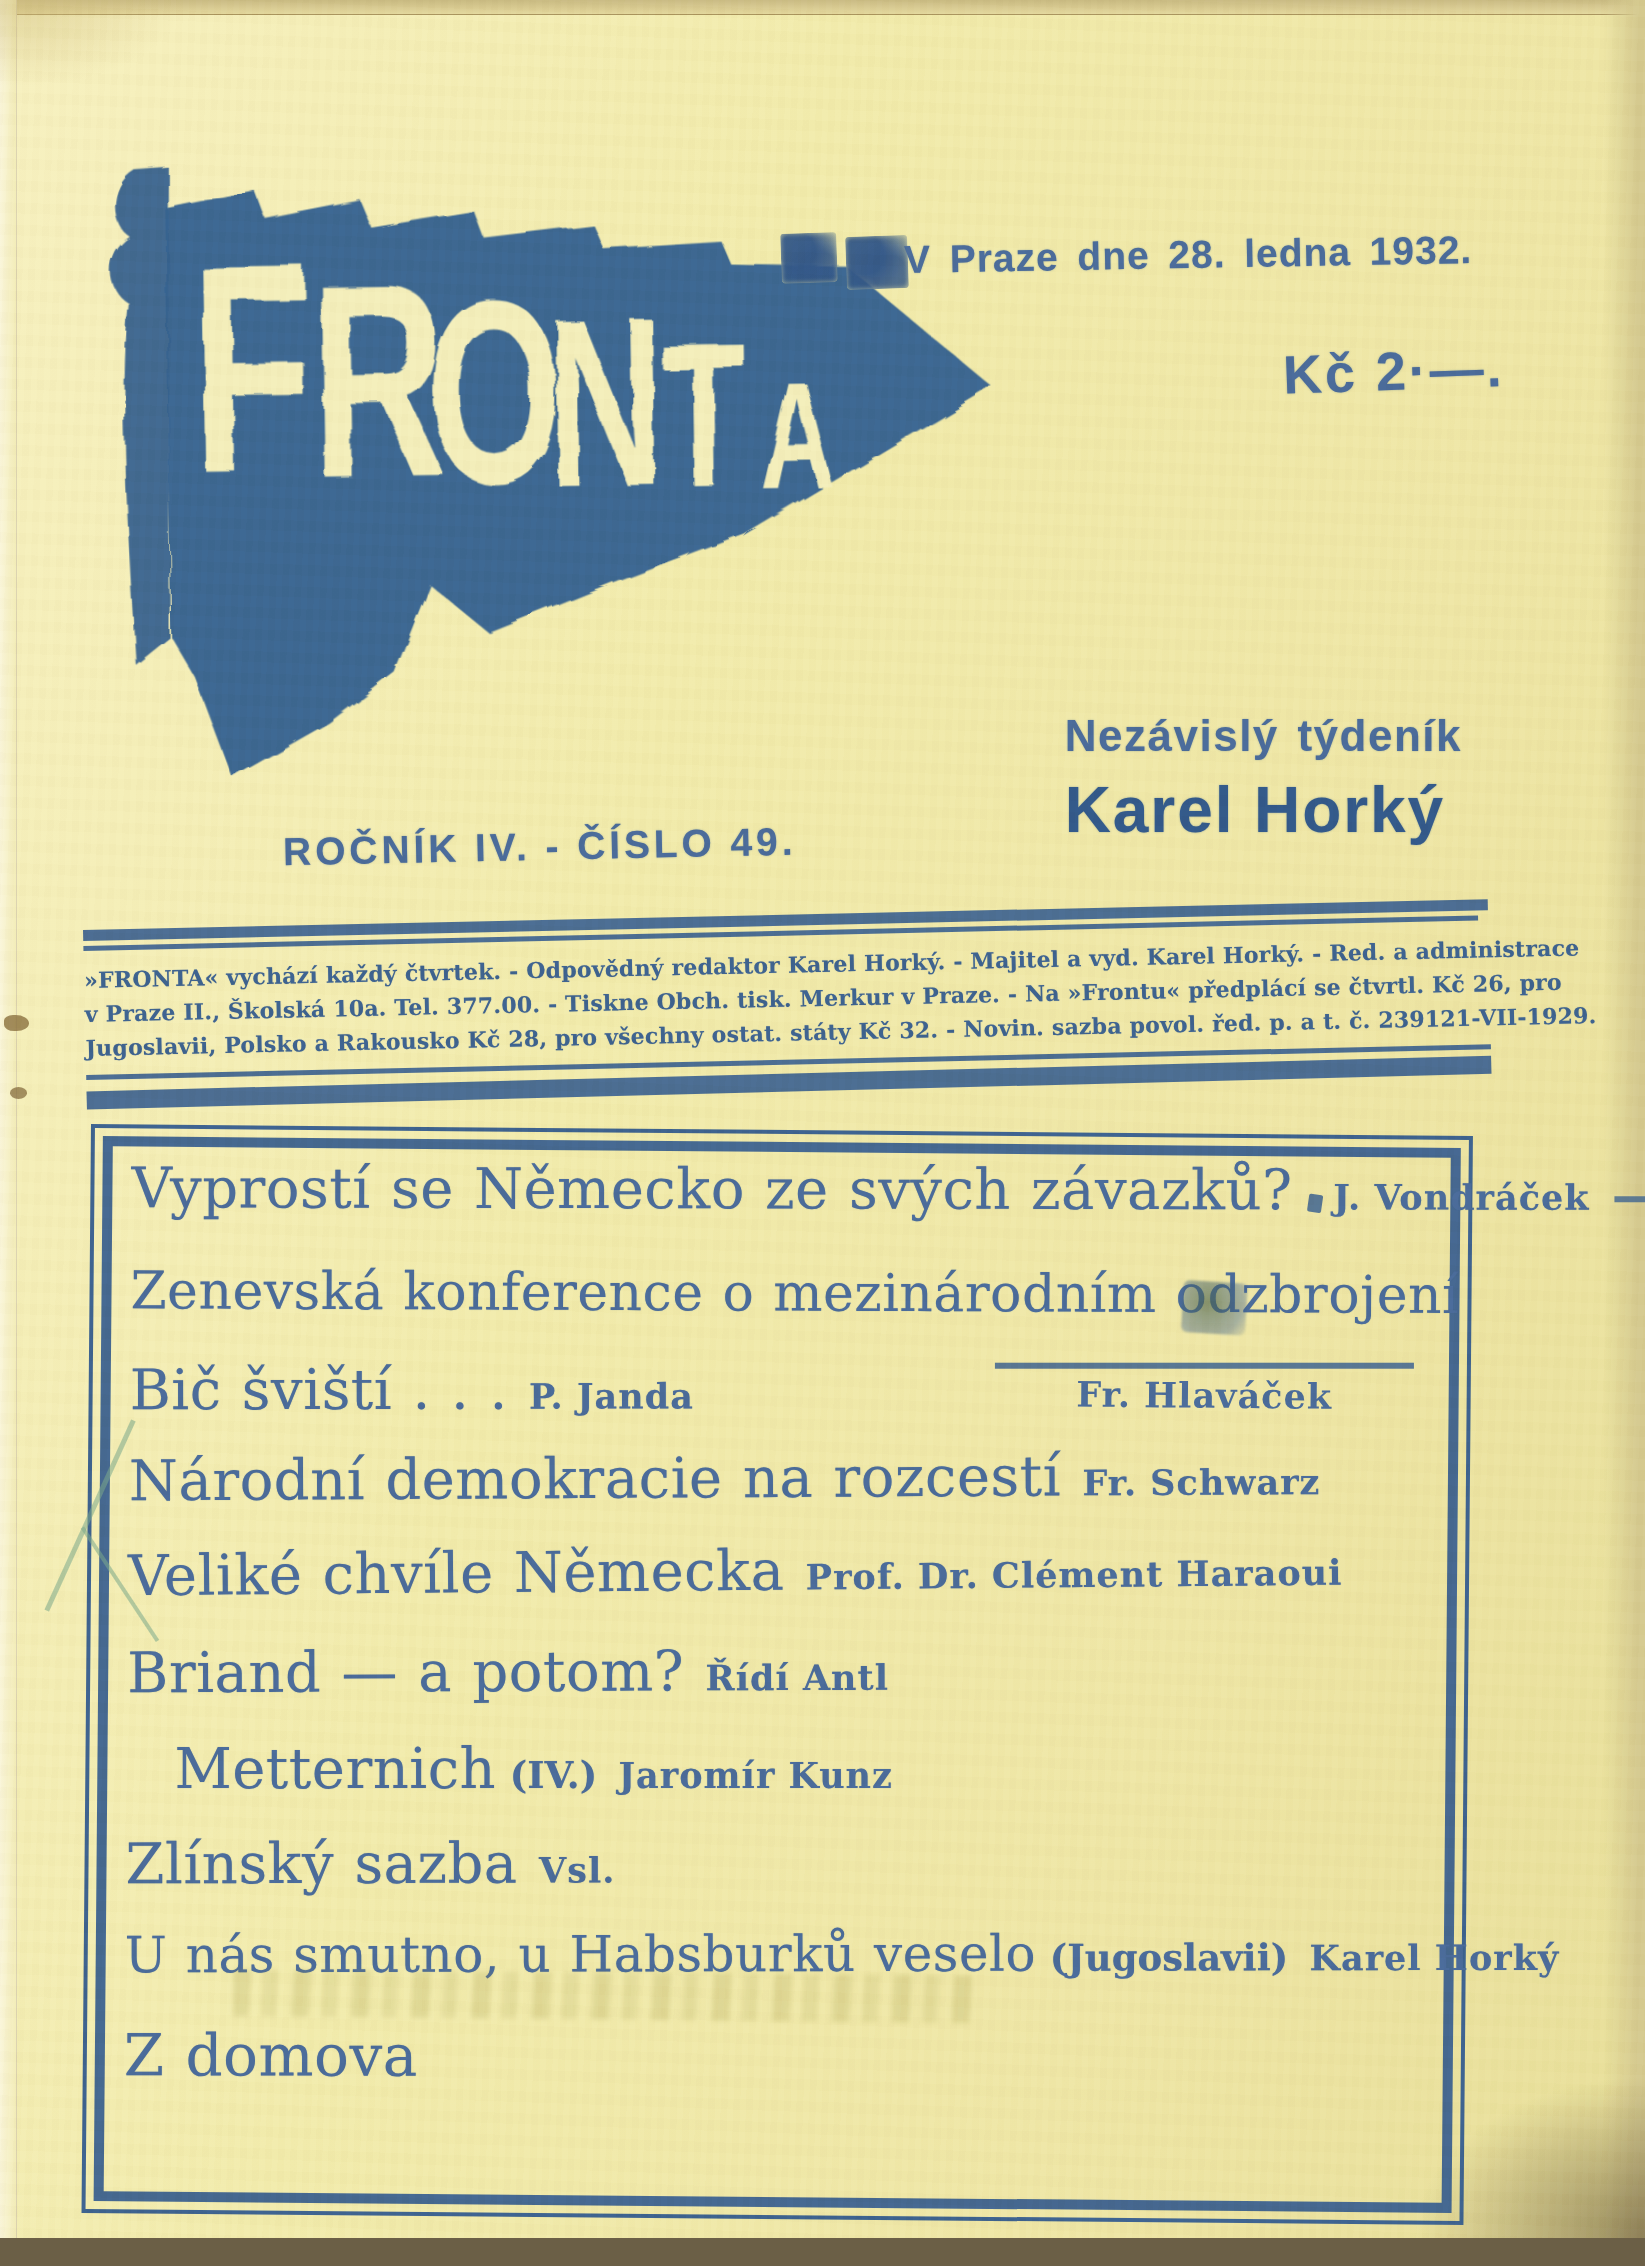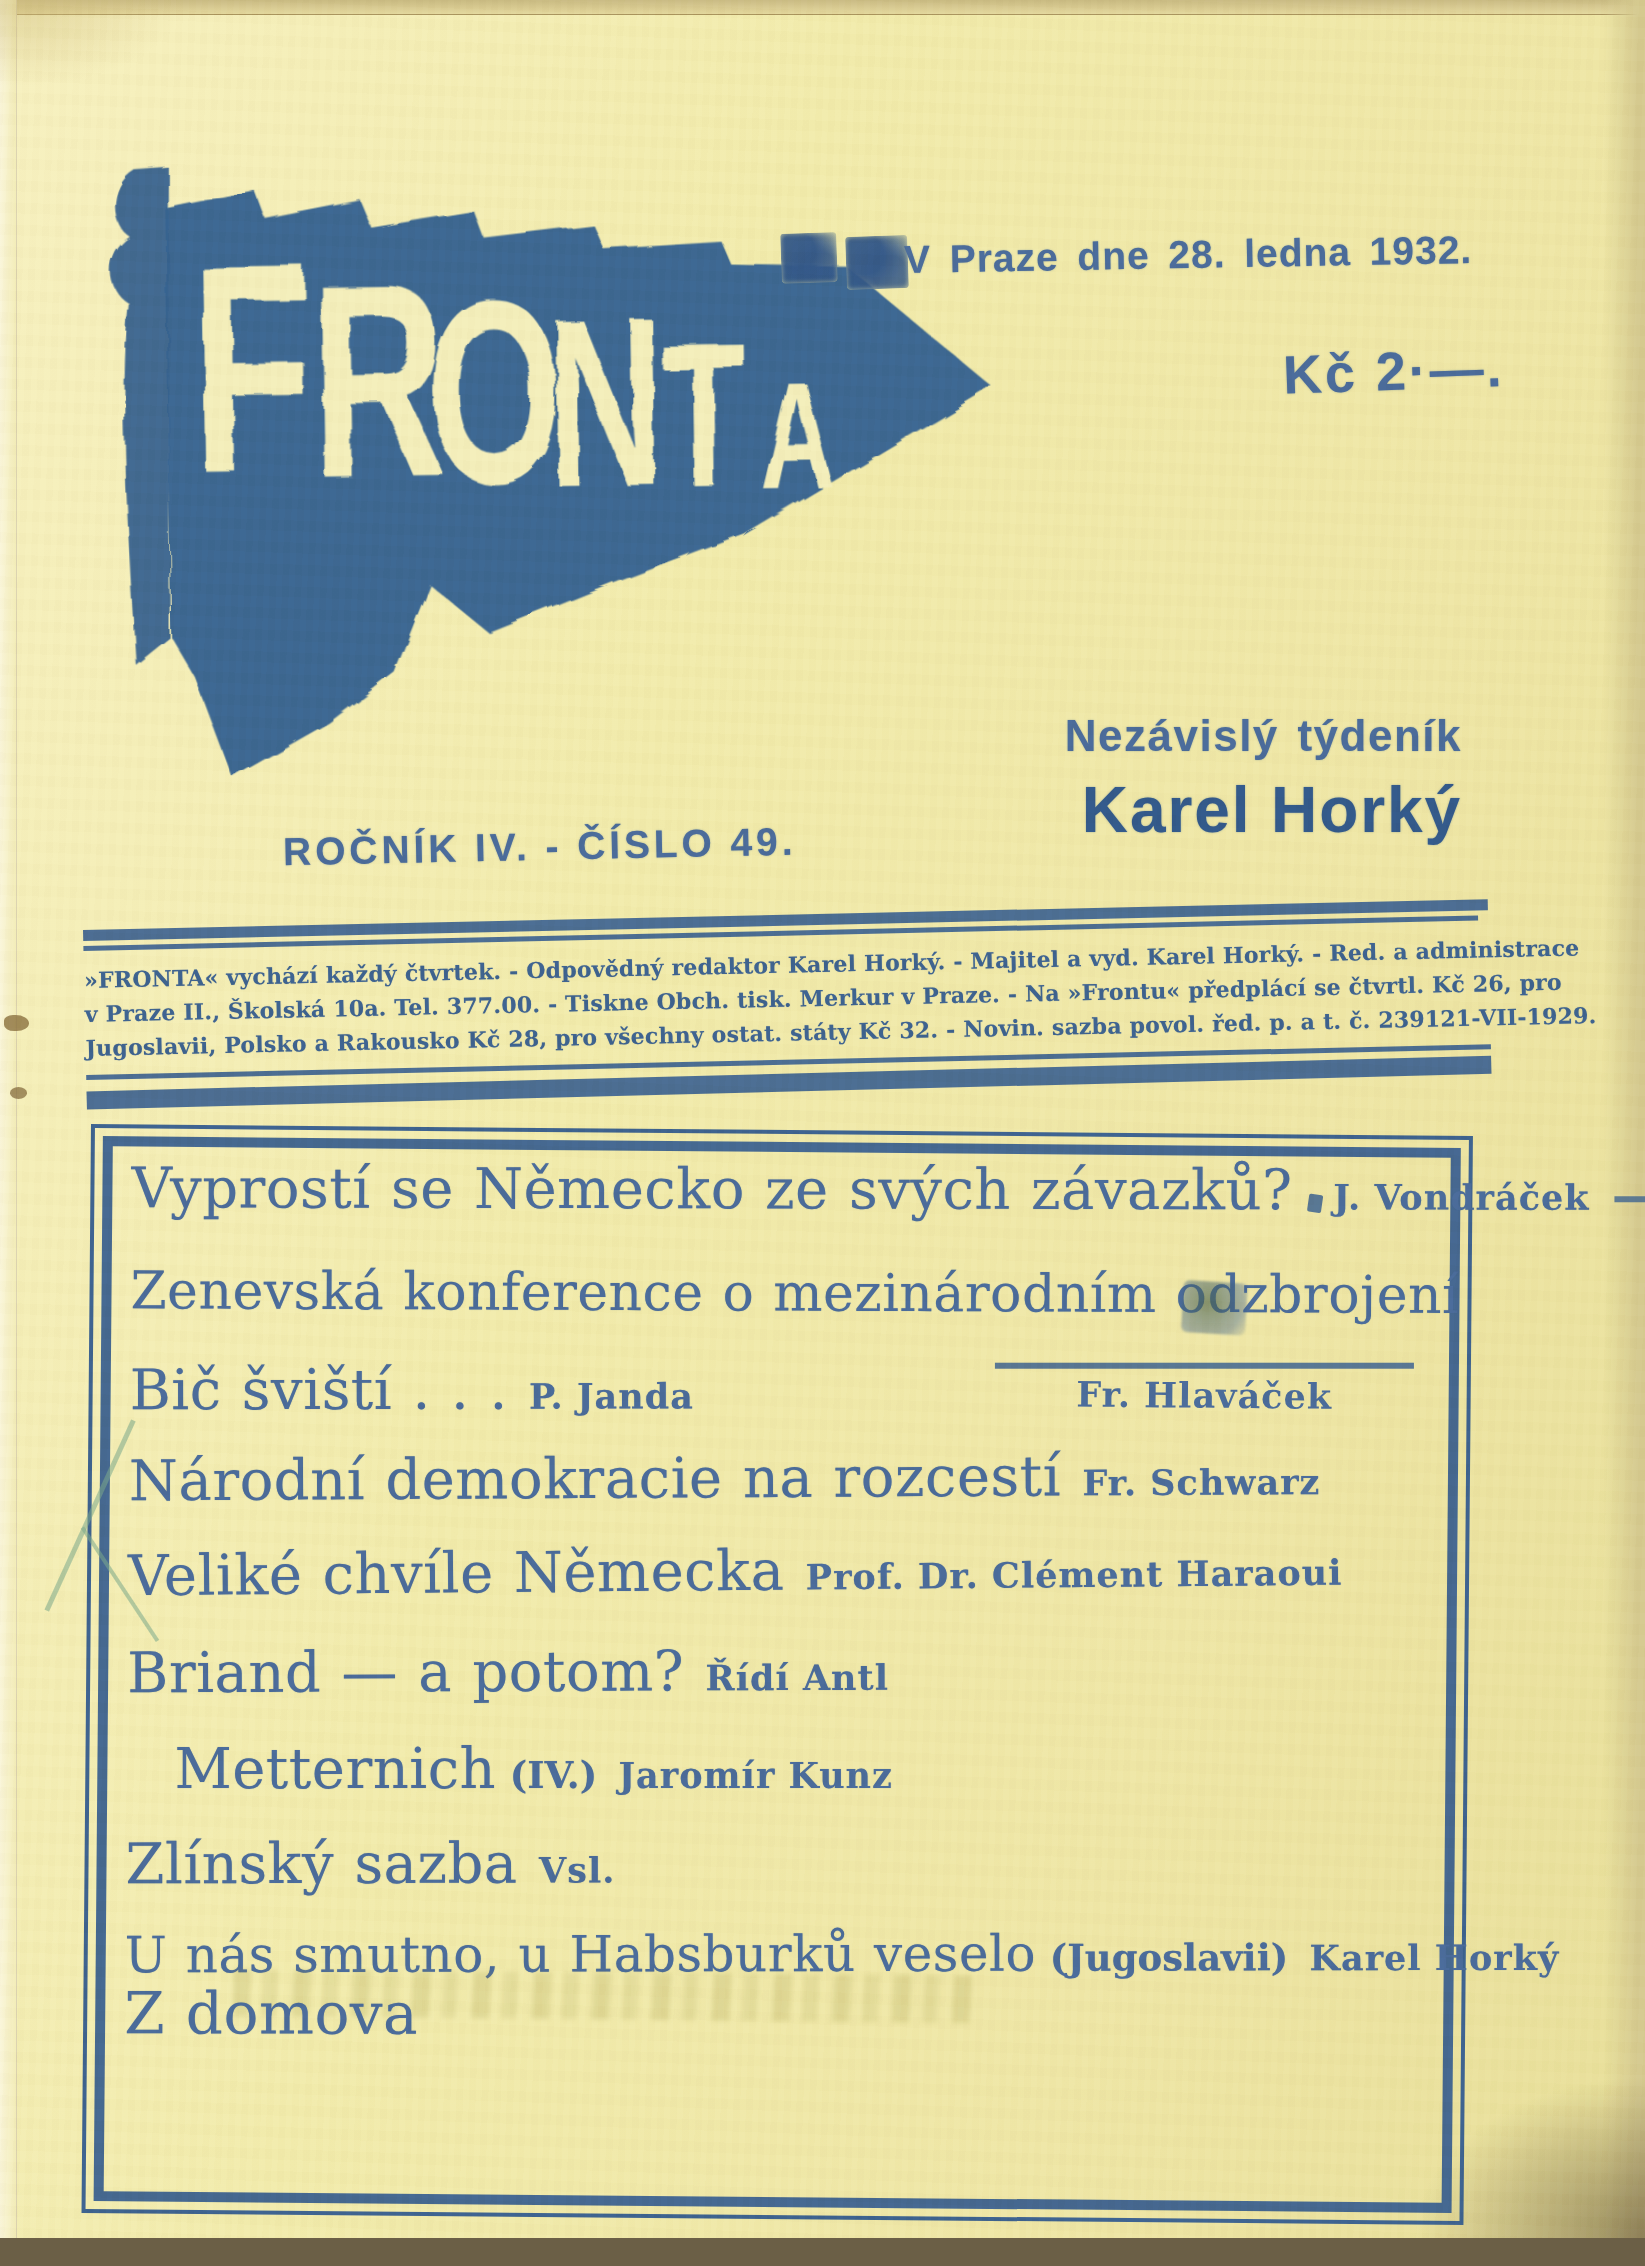--- a/index.html
+++ b/index.html
@@ -34,21 +34,21 @@
     background:
       radial-gradient(circle at 30% 35%, rgba(47,84,134,.95) 0 35%, rgba(47,84,134,.35) 70%, rgba(47,84,134,.08)),
       radial-gradient(circle at 70% 70%, rgba(47,84,134,.8) 0 30%, rgba(47,84,134,.15) 75%);
     box-shadow:inset 0 0 5.8px rgba(242,236,172,.6);}
   #stamp1{left:781px;top:233px;width:56px;height:50px;}
   #stamp2{left:846px;top:236px;width:62px;height:53px;}
   #date-line{position:absolute;left:904px;top:233px;font-size:39px;font-weight:700;letter-spacing:1px;word-spacing:6.8px;
     color:var(--ink-soft);transform:rotate(-1deg);white-space:nowrap;text-shadow:0 0 1.9px rgba(58,96,143,.45);}
   #price{position:absolute;left:1283px;top:340px;font-size:54px;font-weight:700;letter-spacing:2.9px;
     color:var(--ink-soft);transform:rotate(-2deg);text-shadow:0 0 1.9px rgba(58,96,143,.5);}
-  #tagline-block{position:absolute;right:184px;top:711px;text-align:right;color:var(--ink-soft);}
+  #tagline-block{position:absolute;right:184px;top:711px;text-align:left;color:var(--ink-soft);}
   #tagline-block .tl{font-size:44px;font-weight:700;letter-spacing:1.5px;word-spacing:4.9px;white-space:nowrap;
     text-shadow:0 0 1.9px rgba(58,96,143,.45);}
   #tagline-block .tl+.tl{margin-top:14.6px;}
   #editor-name{margin-top:11.6px;font-size:64px;font-weight:700;letter-spacing:1.9px;white-space:nowrap;
     color:var(--ink-deep);text-shadow:0 0 1.9px rgba(47,87,138,.5);}
   #issue-line{position:absolute;left:283px;top:825px;font-size:39px;font-weight:700;letter-spacing:3.9px;
     color:var(--ink-soft);transform:rotate(-1.2deg);white-space:nowrap;text-shadow:0 0 1.9px rgba(58,96,143,.45);}
 
   
   #imprint{position:absolute;left:83px;top:930px;width:1405px;transform:rotate(-1.25deg);transform-origin:left top;}
@@ -182,21 +182,21 @@
     <div class="entry" style="top:703px;transform:rotate(-.6deg);">
       <span class="t">Zlínský sazba</span><span class="author">Vsl.</span>
     </div>
 
     <div class="entry" style="top:798px;transform:rotate(-.6deg);">
       <span class="t" style="font-size:50px;">U nás smutno, u Habsburků veselo</span><span class="note">(Jugoslavii)</span><span class="author">Karel Horký</span>
     </div>
 
     <div id="ghost-band"></div>
 
-    <div class="entry" style="top:851px;transform:rotate(-.4deg);text-align:center;">
+    <div class="entry" style="top:893px;transform:rotate(-.4deg);text-align:center;">
       <span class="t" style="font-size:58px;">Z domova</span>
     </div>
 
     <div class="pencil" id="pencil1"></div>
     <div class="pencil" id="pencil2"></div>
   </div>
 
 </div>
 
 

